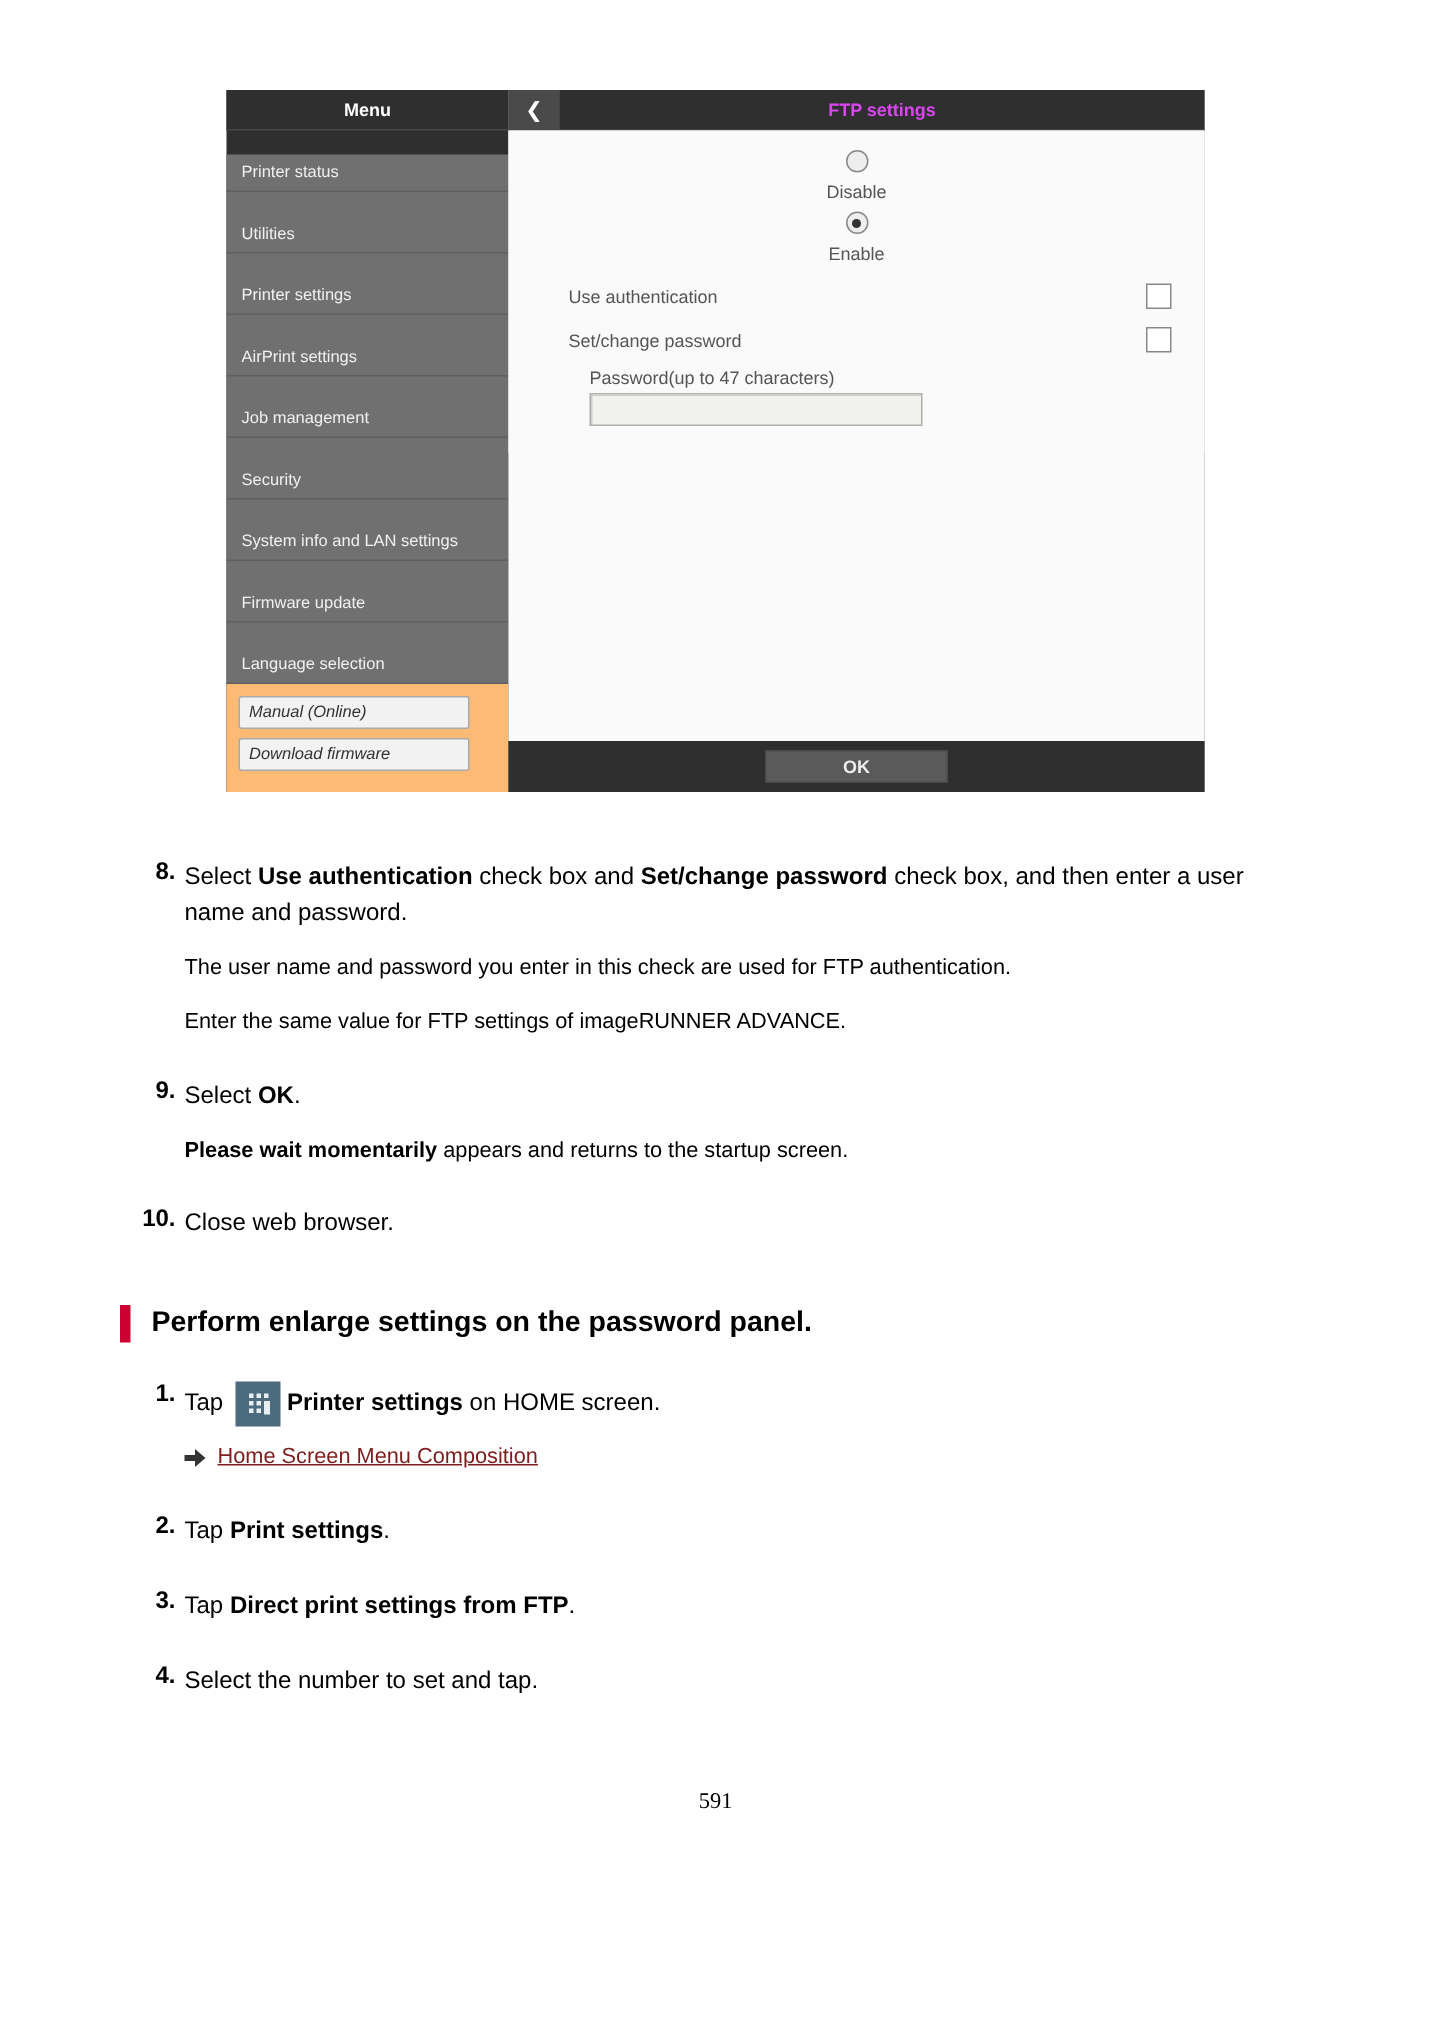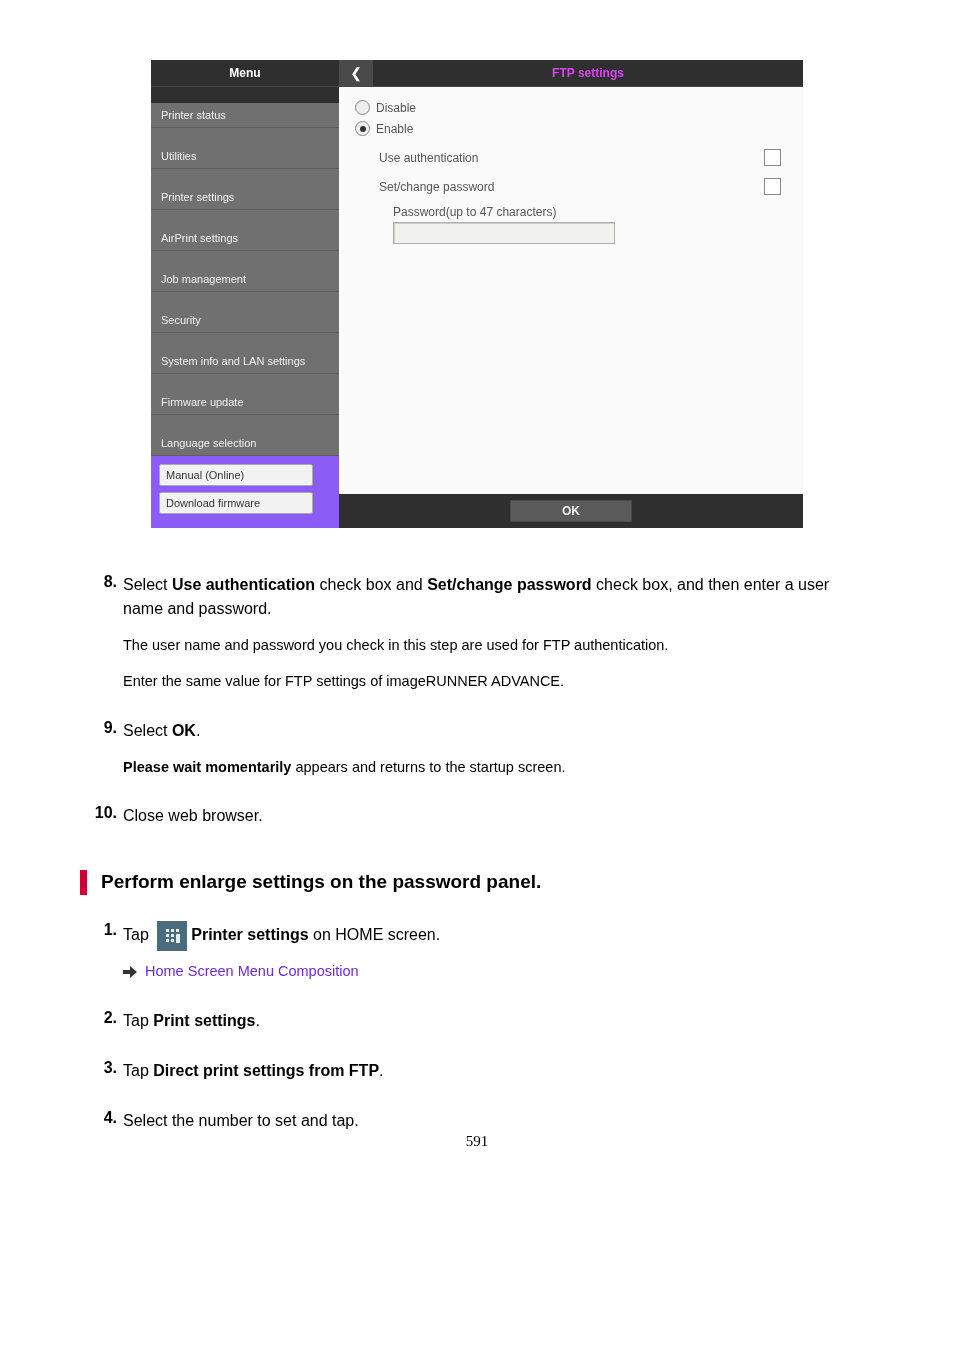--- a/index.html
+++ b/index.html
@@ -54,21 +54,22 @@
     color: #f0f0f0;
     font-size: 11px;
   }
   .side-item {
     padding: 6px 10px;
     border-bottom: 1px solid #5f5f5f;
     margin-top: 16px;
   }
   .side-btns {
     padding: 8px;
-    background: #8b5cf6;
+    background: #fdba74;
+    font-style: italic;
   }
   .side-button {
     display: block;
     width: 140px;
     background: #f2f2f2;
     color: #333;
     border: 1px solid #aaa;
     border-radius: 2px;
     font-size: 11px;
     padding: 4px 6px;
@@ -109,21 +110,21 @@
     background: #fafafa;
     margin: 0;
     flex: 1;
   }
   .form-area {
     padding: 10px 16px;
     background: #fafafa;
     color: #555;
     font-size: 12px;
   }
-  .radiorow { display:flex; align-items:center; gap:6px; padding:3px 0; }
+  .radiorow { display:flex; align-items:center; gap:6px; padding:3px 0;flex-direction:column; }
   .radio-outer {
     width:13px; height:13px; border-radius:50%;
     border:1px solid #888; display:inline-flex;
     align-items:center; justify-content:center; background:#eee;
   }
   .radio-outer.checked .radio-inner {
     width:6px; height:6px; border-radius:50%; background:#333;
   }
   .form-indent {
     padding: 4px 6px 4px 24px;
@@ -195,22 +196,22 @@
     display:inline-block; width:14px; height:12px; position:relative;
   }
   .arrow::before {
     content:""; position:absolute; top:4px; left:0; width:8px; height:4px; background:#333;
   }
   .arrow::after {
     content:""; position:absolute; top:0; left:7px;
     border-top:6px solid transparent; border-bottom:6px solid transparent;
     border-left:7px solid #333;
   }
-  .link { color:#6d28d9; }
-  .pagenum { text-align:center; font-family:"Times New Roman", serif; font-size:15px; }
+  .link { color:#7f1d1d; text-decoration:underline; }
+  .pagenum { text-align:center; font-family:"Times New Roman", serif; font-size:15px; margin-top:60px; }
 </style>
 </head>
 <body>
 
 <div class="page">
 
   <div class="remote-ui">
     <div class="remote-body">
       <div class="remote-sidebar">
         <div class="sidebar-head">Menu</div>
@@ -267,21 +268,21 @@
           <div class="ok-btn">OK</div>
         </div>
       </div>
     </div>
   </div>
 
   <div class="ol-step">
     <div class="step-num">8.</div>
     <div class="step-body">
       <span><span>Select </span><b>Use authentication</b><span> check box and </span><b>Set/change password</b><span> check box, and then enter a user name and password.</span></span>
-      <p class="sub">The user name and password you check in this step are used for FTP authentication.</p>
+      <p class="sub">The user name and password you enter in this check are used for FTP authentication.</p>
       <p class="sub">Enter the same value for FTP settings of imageRUNNER ADVANCE.</p>
     </div>
   </div>
 
   <div class="ol-step">
     <div class="step-num">9.</div>
     <div class="step-body">
       <span><span>Select </span><b>OK</b><span>.</span></span>
       <p class="sub"><b>Please wait momentarily</b><span> appears and returns to the startup screen.</span></p>
     </div>

